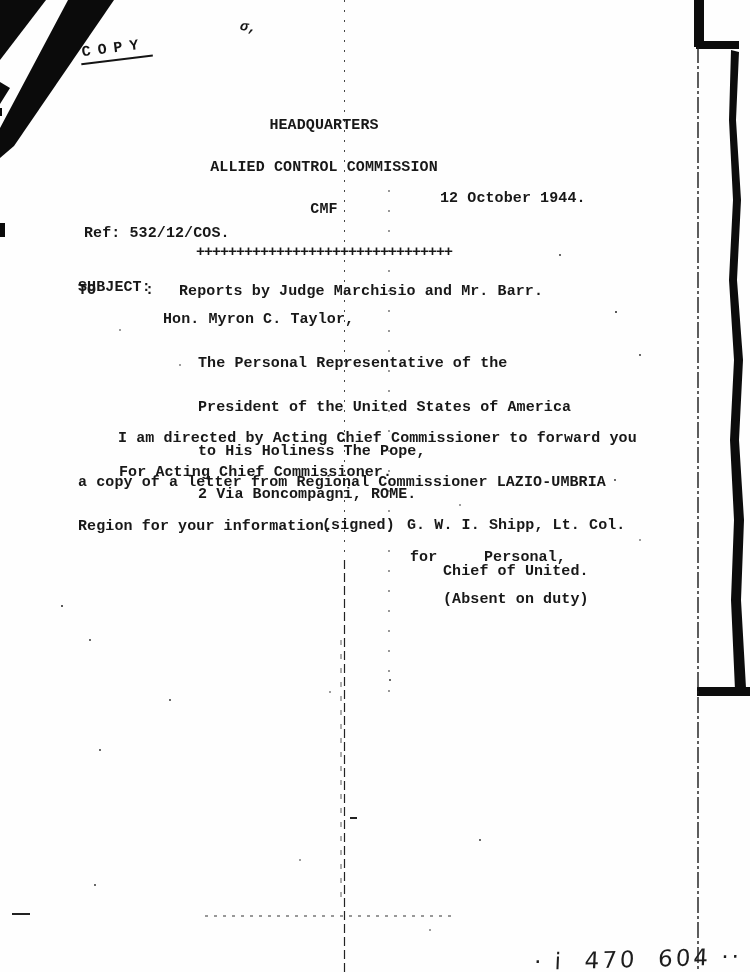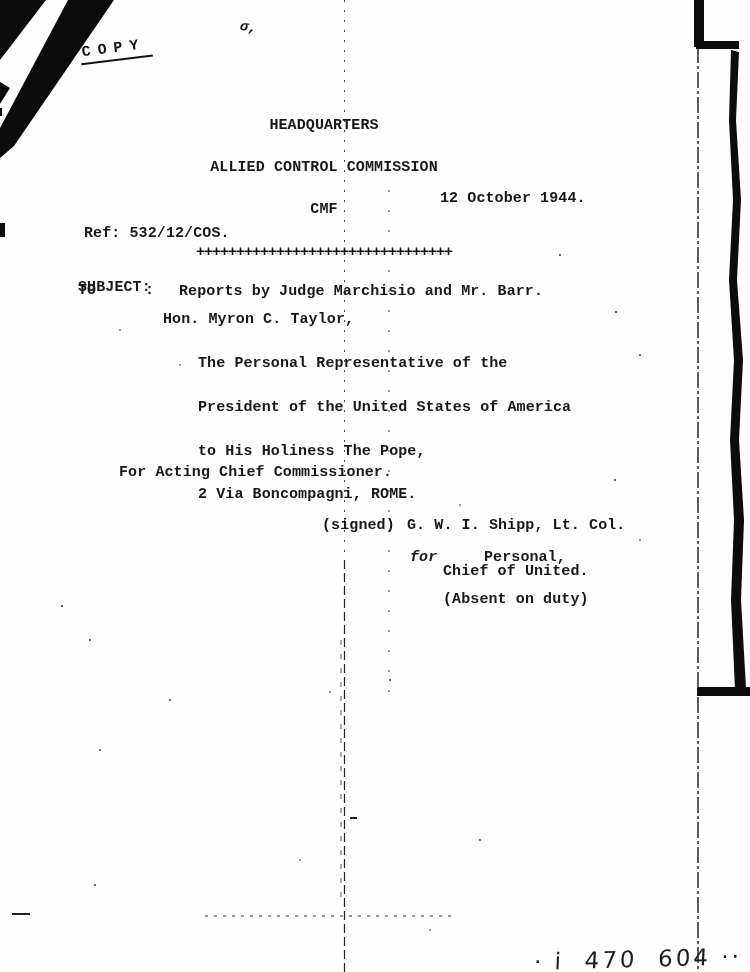--- a/index.html
+++ b/index.html
@@ -134,25 +134,30 @@
   <div class="tw" style="left:78px;top:284px;">TO</div>
   <div class="tw" style="left:145px;top:284px;">:</div>
   <div class="tw" style="left:163px;top:284px;">
     <div>Hon. Myron C. Taylor,</div>
     <div class="indent">The Personal Representative of the</div>
     <div class="indent">President of the United States of America</div>
     <div class="indent">to His Holiness The Pope,</div>
     <div class="indent">2 Via Boncompagni, ROME.</div>
   </div>
 
+  <div class="tw" id="body-par" style="left:78px;top:403px;">
+    <div class="first">I am directed by Acting Chief Commissioner to forward you</div>
+    <div>a copy of a letter from Regional Commissioner LAZIO-UMBRIA</div>
+    <div>Region for your information.</div>
+  </div>
 
   <div class="tw" style="left:119px;top:466px;">For Acting Chief Commissioner.</div>
 
   <div class="tw" style="left:322px;top:519px;">(signed)</div>
   <div class="tw" style="left:407px;top:519px;">G. W. I. Shipp, Lt. Col.</div>
-  <div class="tw" style="left:410px;top:551px;font-style:italic;">for</div>
+  <div class="tw" style="left:410px;top:551px;">for</div>
   <div class="tw" style="left:484px;top:551px;">Personal,</div>
   <div class="tw" style="left:443px;top:565px;">Chief of United.</div>
   <div class="tw" style="left:443px;top:593px;">(Absent on duty)</div>
 
   <div id="handwriting">· i  470  604 ··</div>
 
 </div>
 
 </body></html>

